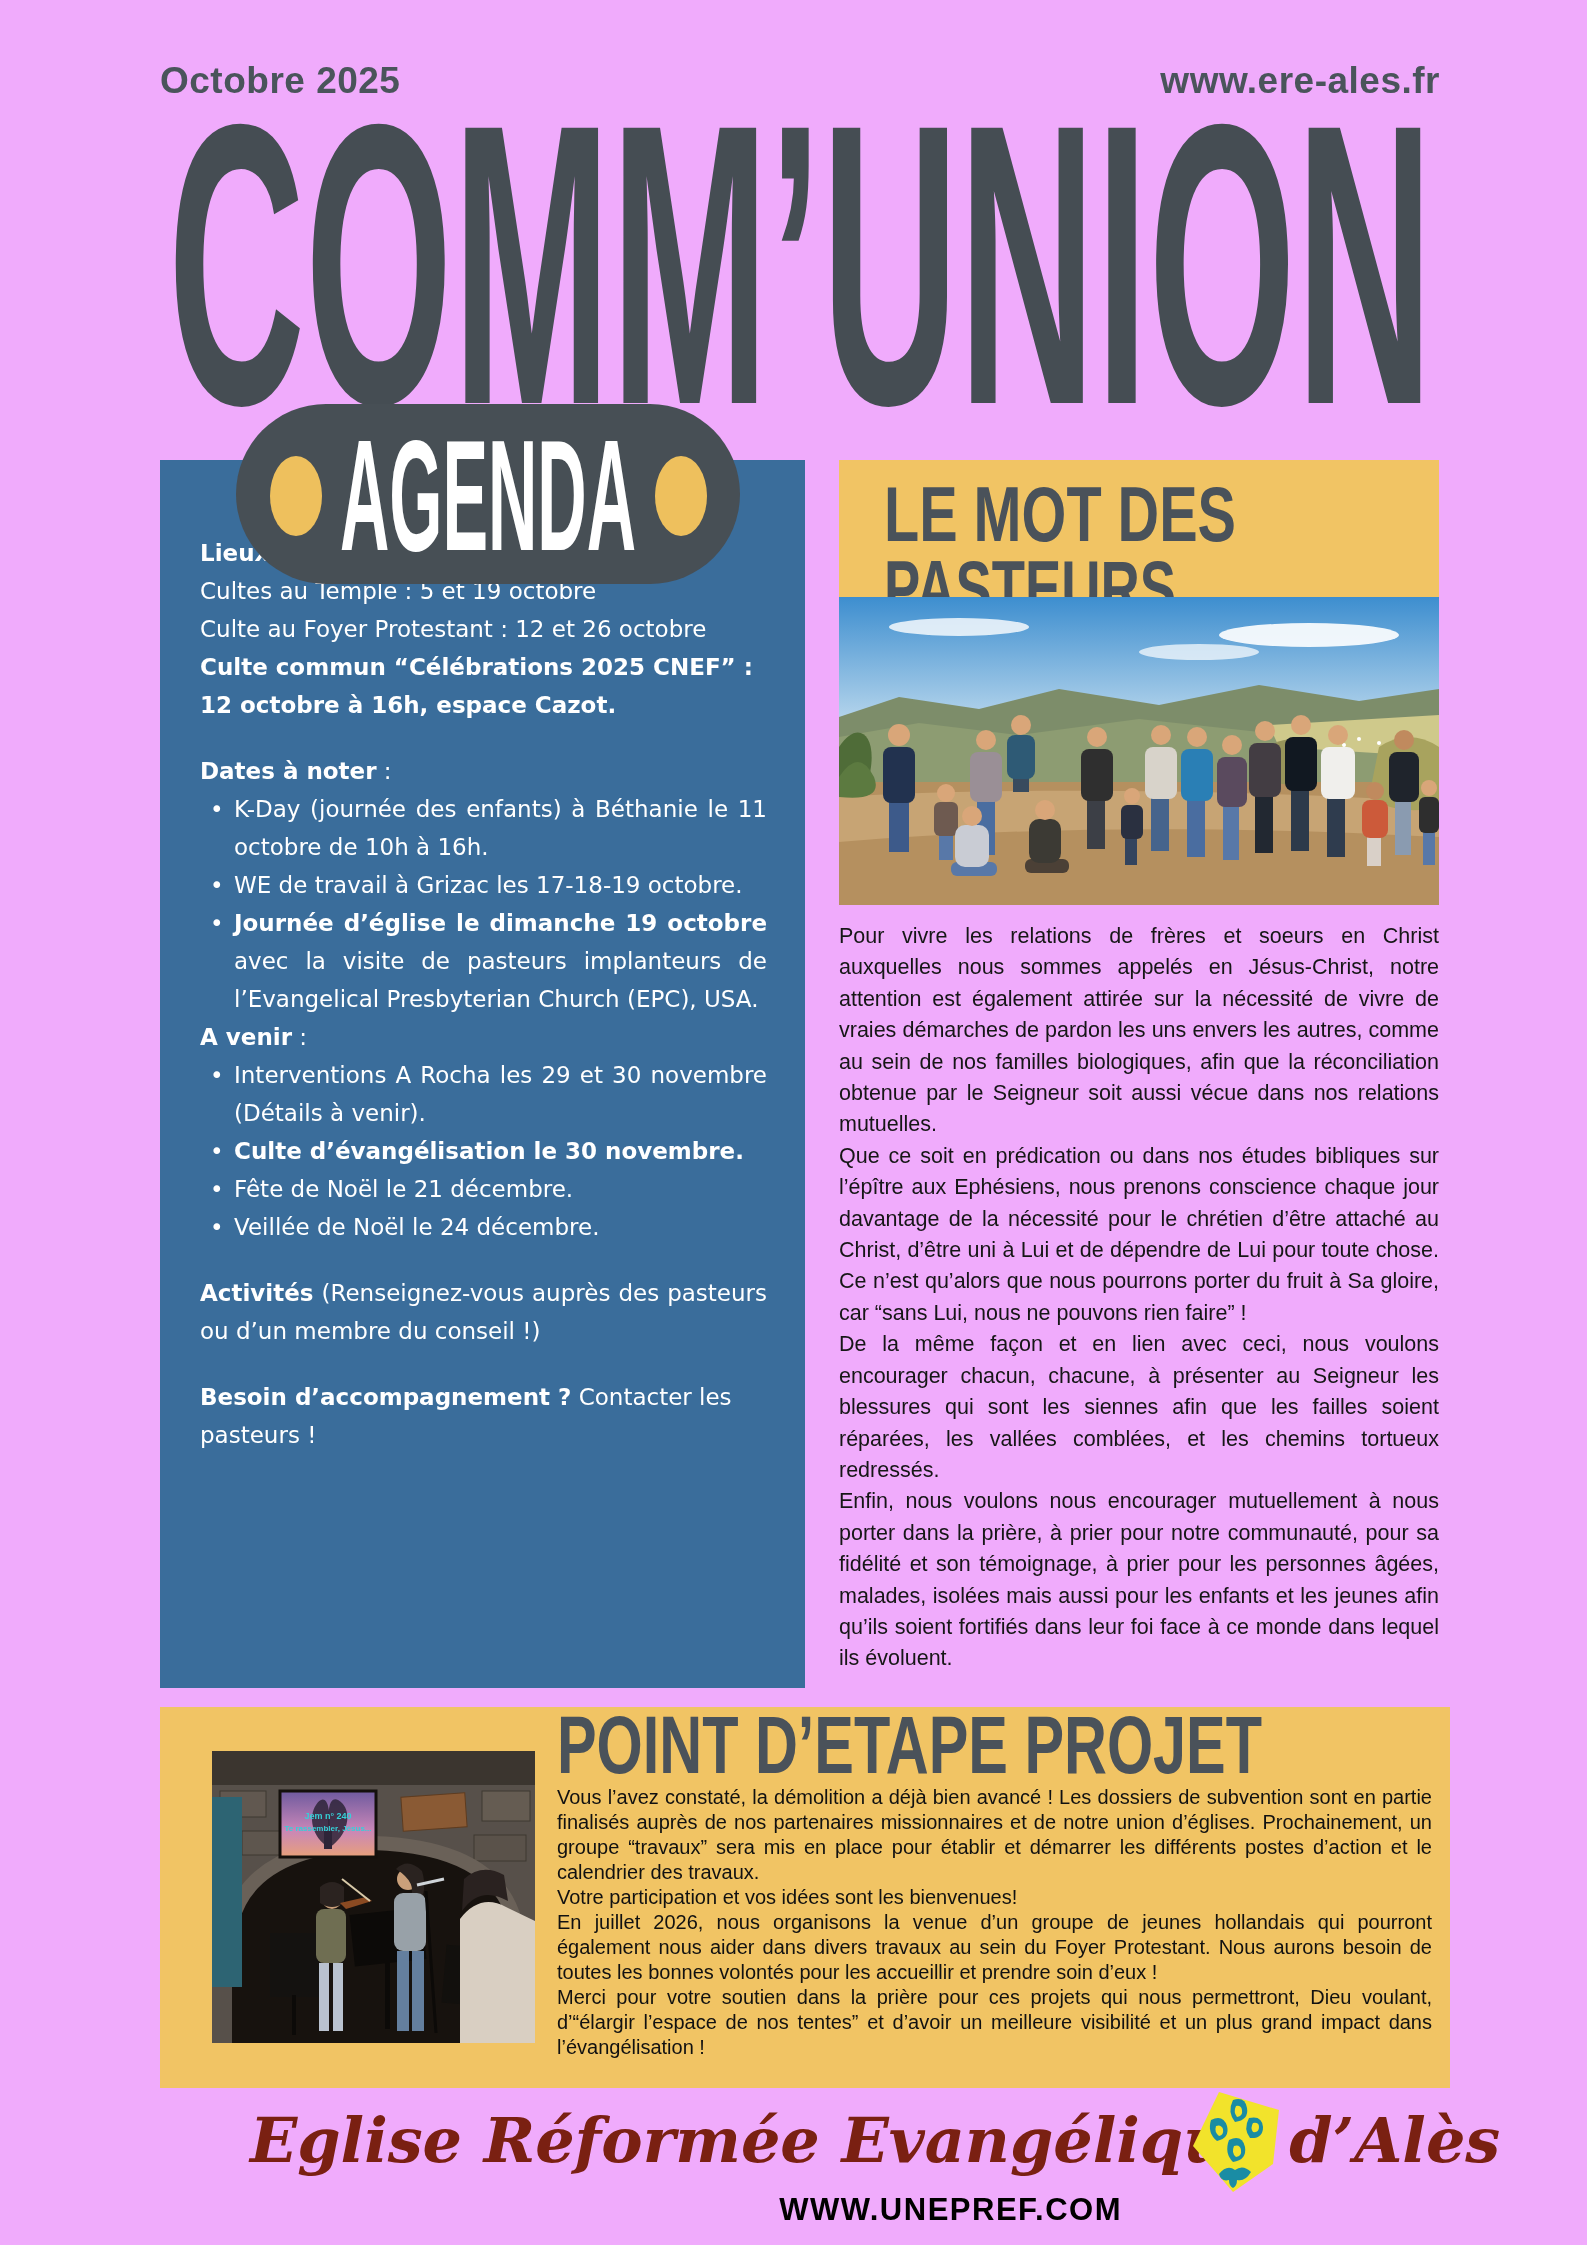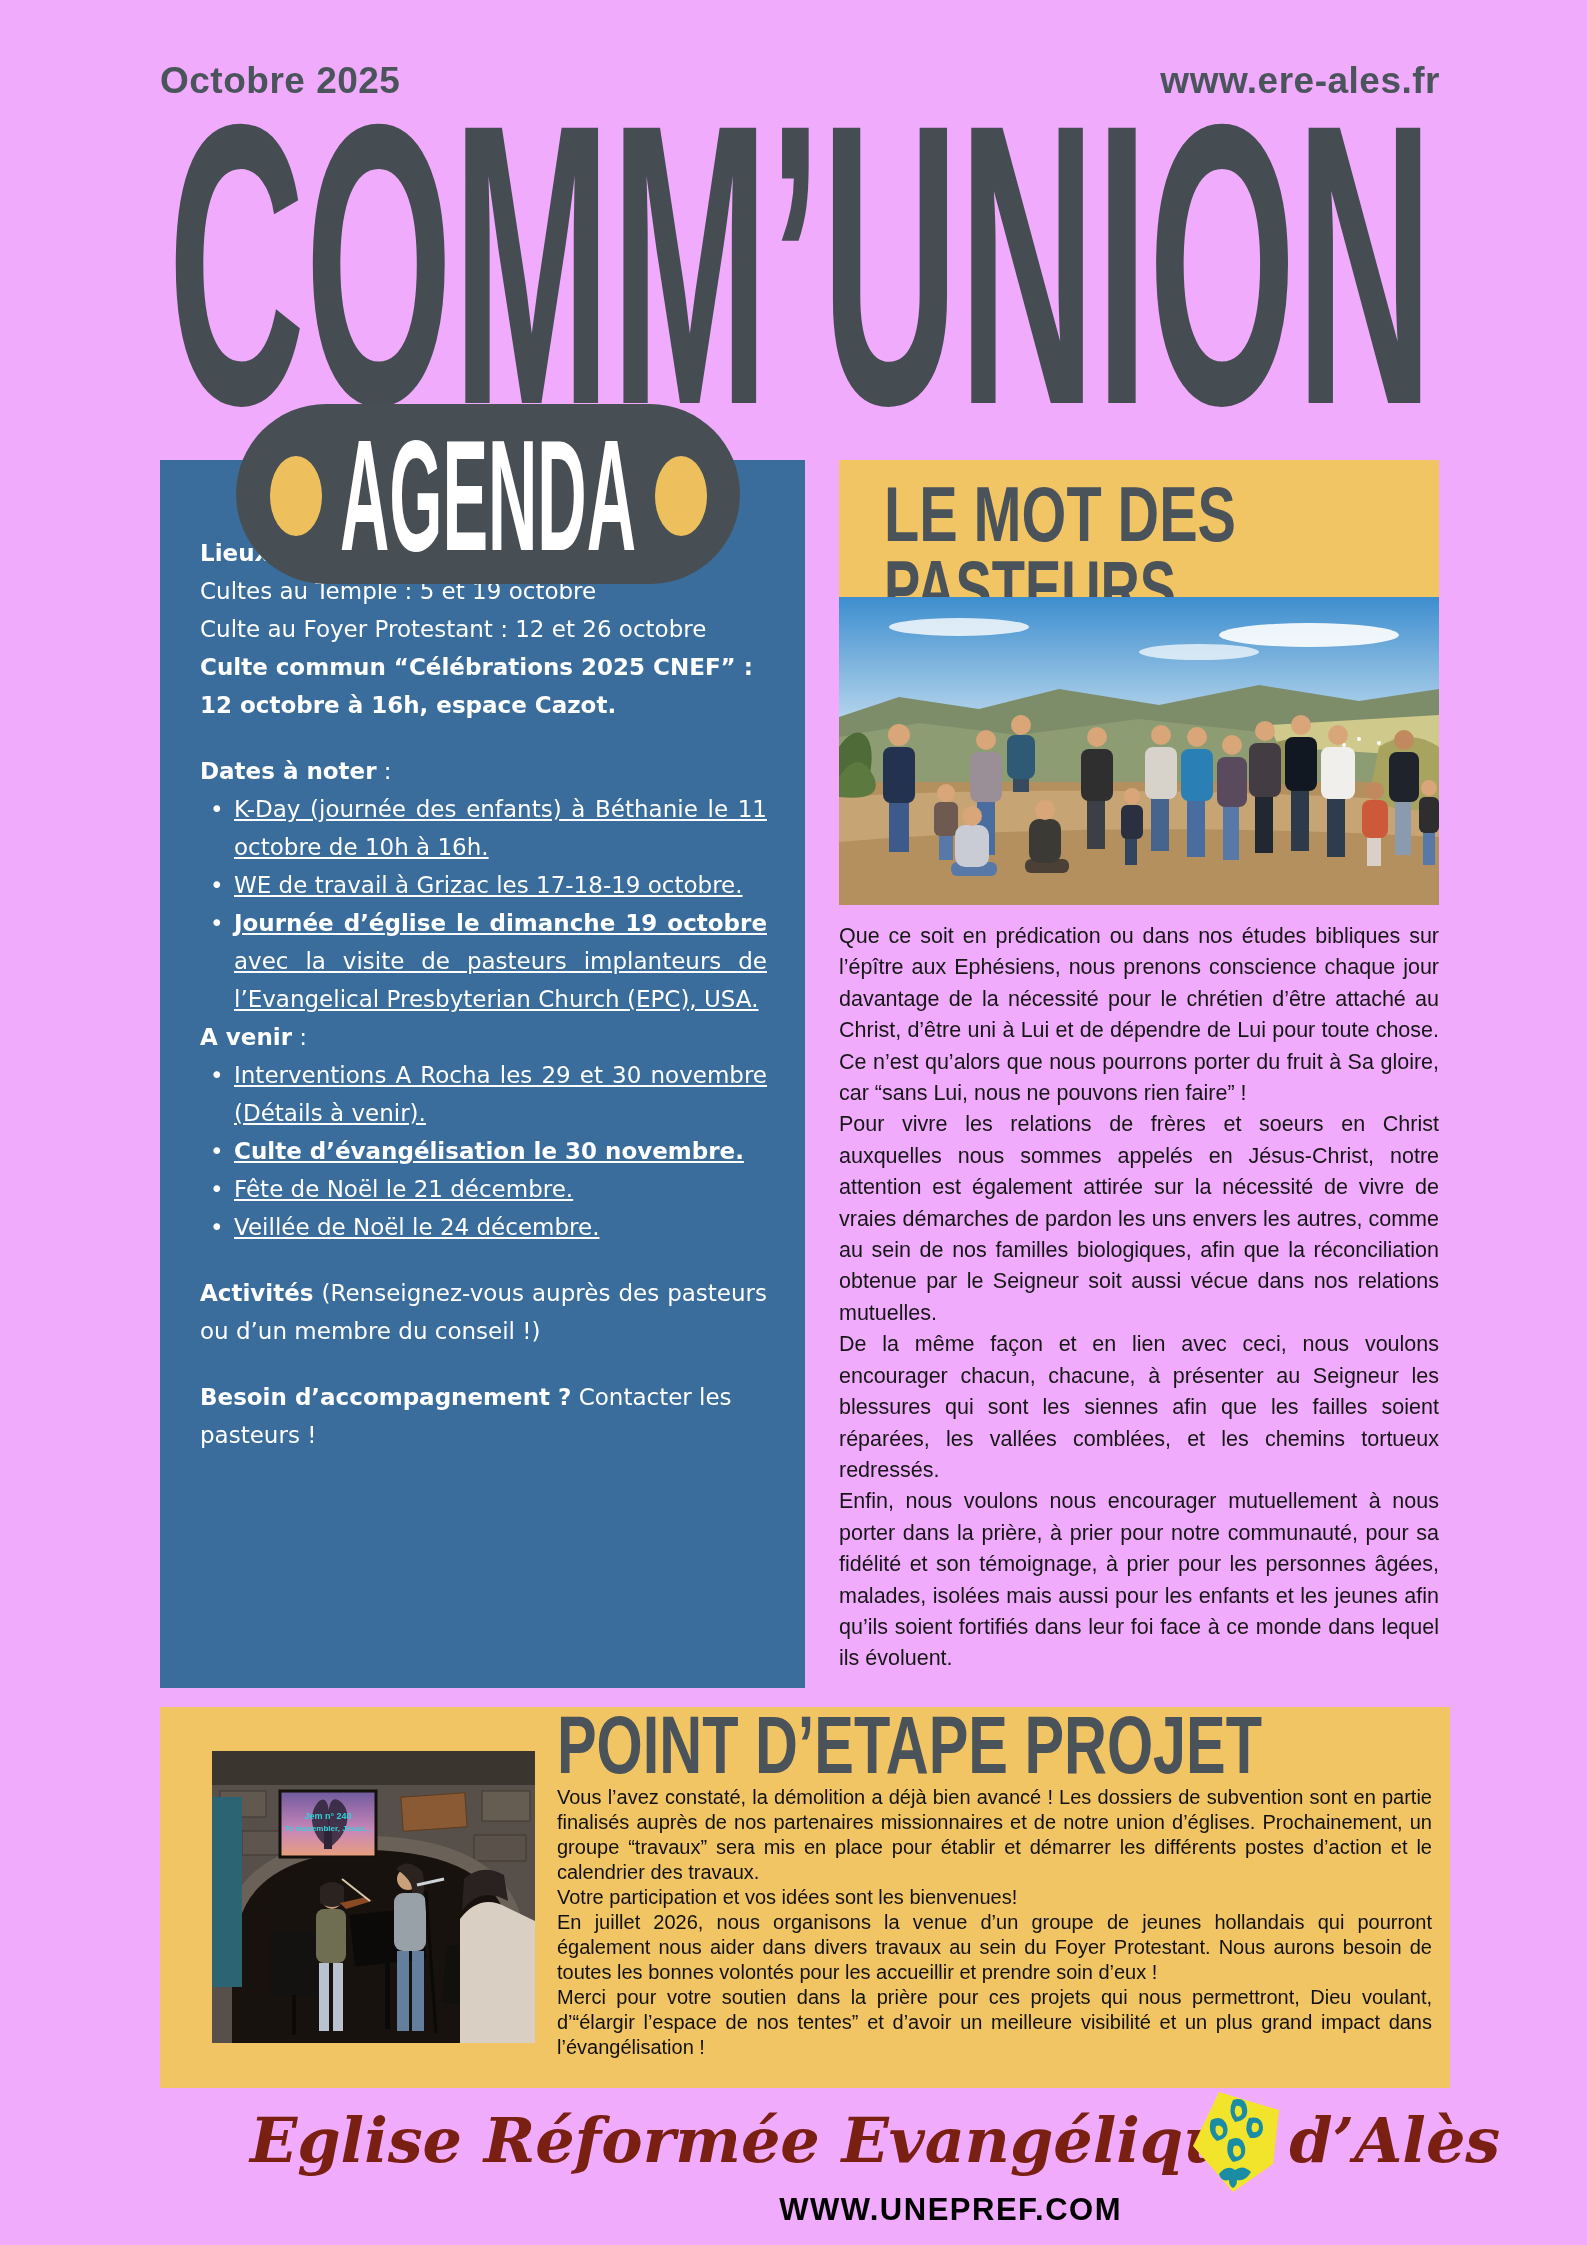--- a/index.html
+++ b/index.html
@@ -18,21 +18,21 @@
   .pill{background:#474f55;border-radius:92px;z-index:5;}
   .pill-dot{background:#eec05d;border-radius:50%;}
 
   
   .blue-panel{background:#3a6d9b;color:#ffffff;
       font-family:"DejaVu Sans",sans-serif;font-size:23px;line-height:38px;
       padding:74px 38px 0 40px;box-sizing:border-box;}
   .blue-panel b{font-weight:700;}
   .bp-gap{height:28px;}
   .bp-list{margin:0;padding:0 0 0 34px;list-style:none;}
-  .bp-list li{position:relative;text-align:justify;text-decoration:underline;}
+  .bp-list li{position:relative;text-align:justify;}
   .bp-list li::before{content:"•";position:absolute;left:-24px;top:0;}
 
   
   .pastors-box{background:#f1c464;}
   .pastors-text{font-size:21.5px;line-height:31.4px;color:#161616;text-align:justify;}
   .pastors-text p{margin:0;}
 
   
   .project-panel{background:#f1c464;}
   .project-text{font-size:20px;line-height:25px;color:#111;text-align:justify;}
@@ -216,22 +216,22 @@
         </g>
       <g>
           <rect x="584" y="230" width="12" height="38" fill="#5878a8"></rect>
           <rect x="580" y="200" width="20" height="36" rx="6" fill="#2e2e2e"></rect>
           <circle cx="590" cy="191" r="8" fill="#d9a679"></circle>
         </g>
     </g>
   </svg>
 
   <div class="abs pastors-text" style="left:839px;top:921px;width:600px;">
+    <p>Pour vivre les relations de frères et soeurs en Christ auxquelles nous sommes appelés en Jésus-Christ, notre attention est également attirée sur la nécessité de vivre de vraies démarches de pardon les uns envers les autres, comme au sein de nos familles biologiques, afin que la réconciliation obtenue par le Seigneur soit aussi vécue dans nos relations mutuelles.</p>
     <p>Que ce soit en prédication ou dans nos études bibliques sur l’épître aux Ephésiens, nous prenons conscience chaque jour davantage de la nécessité pour le chrétien d’être attaché au Christ, d’être uni à Lui et de dépendre de Lui pour toute chose. Ce n’est qu’alors que nous pourrons porter du fruit à Sa gloire, car “sans Lui, nous ne pouvons rien faire” !</p>
-    <p>Pour vivre les relations de frères et soeurs en Christ auxquelles nous sommes appelés en Jésus-Christ, notre attention est également attirée sur la nécessité de vivre de vraies démarches de pardon les uns envers les autres, comme au sein de nos familles biologiques, afin que la réconciliation obtenue par le Seigneur soit aussi vécue dans nos relations mutuelles.</p>
     <p>De la même façon et en lien avec ceci, nous voulons encourager chacun, chacune, à présenter au Seigneur les blessures qui sont les siennes afin que les failles soient réparées, les vallées comblées, et les chemins tortueux redressés.</p>
     <p>Enfin, nous voulons nous encourager mutuellement à nous porter dans la prière, à prier pour notre communauté, pour sa fidélité et son témoignage, à prier pour les personnes âgées, malades, isolées mais aussi pour les enfants et les jeunes afin qu’ils soient fortifiés dans leur foi face à ce monde dans lequel ils évoluent.</p>
   </div>
 
   <div class="abs project-panel" style="left:160px;top:1707px;width:1290px;height:381px;">
 
     <svg class="abs" style="left:52px;top:44px;" width="323" height="292" viewBox="0 0 323 292">
       <rect width="323" height="292" fill="#57504a"></rect>
       <rect x="0" y="0" width="323" height="34" fill="#3b352f"></rect>
       <rect x="8" y="40" width="46" height="26" fill="#615850" stroke="#3e3831"></rect>

